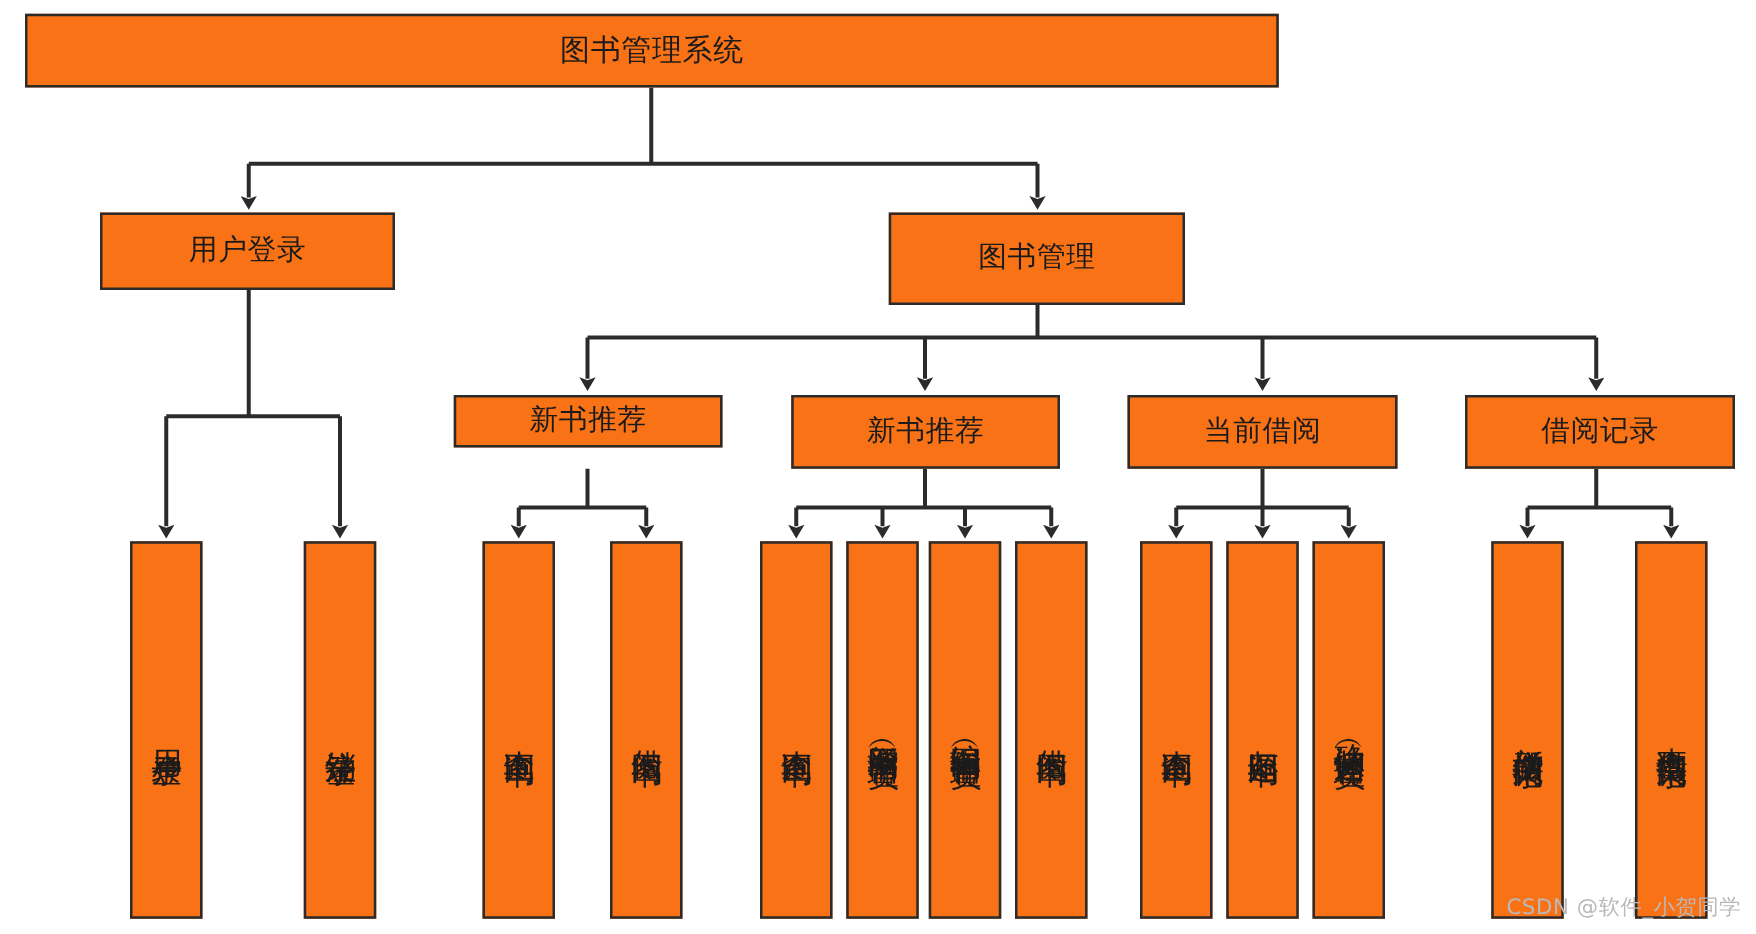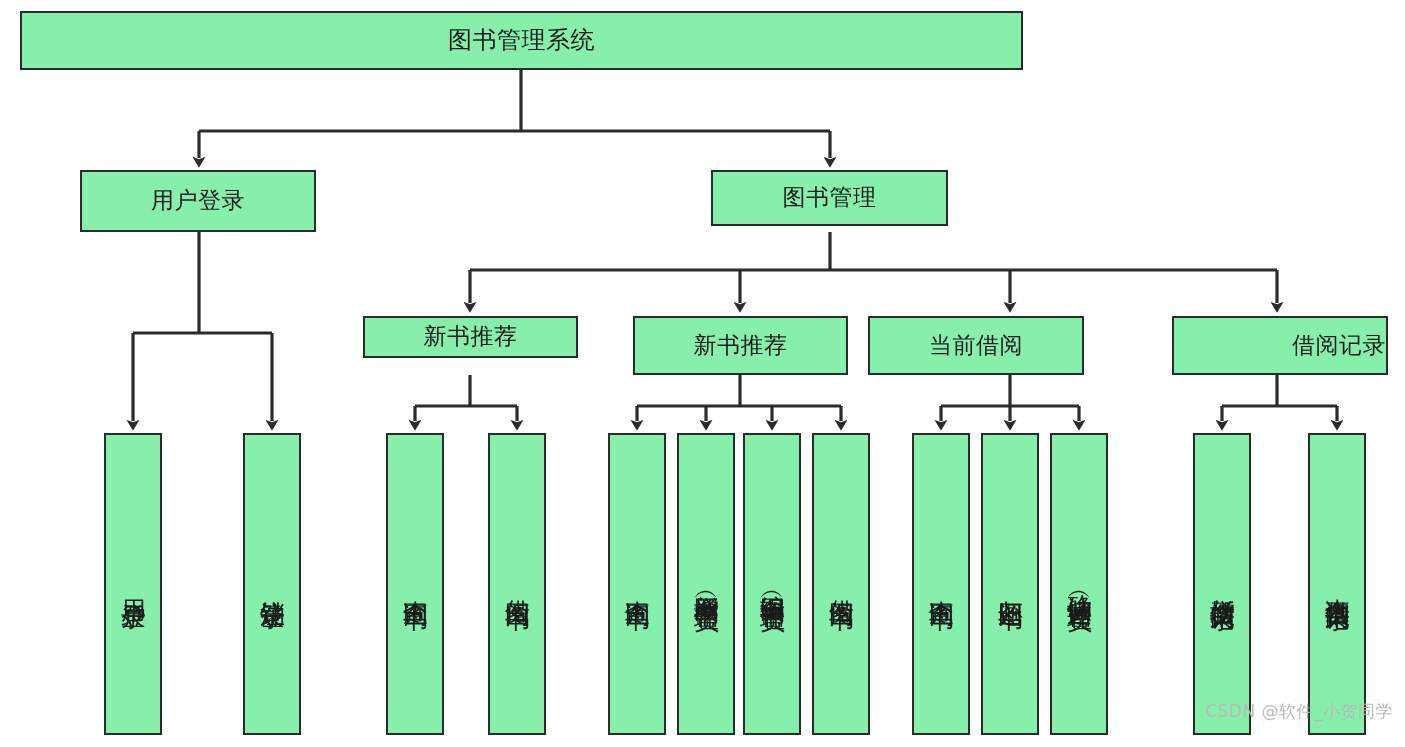--- a/index.html
+++ b/index.html
@@ -24,21 +24,21 @@
     left: 0;
     top: 0;
     width: 1405px;
     height: 747px;
     pointer-events: none;
   }
   .node {
     position: absolute;
     box-sizing: border-box;
     border: 2.5px solid #2b2b2b;
-    background: #86efac;
+    background: #f97316;
     display: flex;
     align-items: center;
     justify-content: center;
     text-align: center;
     color: #1b1b1b;
     line-height: 1.28;
     z-index: 2;
   }
   .node.horiz {
     font-size: 23px;
@@ -56,21 +56,21 @@
     text-orientation: upright;
     display: block;
     white-space: nowrap;
   }
   .node.root {
     font-size: 24px;
   }
   #watermark {
     position: absolute;
     right: 12px;
-    bottom: 24px;
+    bottom: 10px;
     font-size: 17px;
     color: #b9b9b9;
     letter-spacing: 0.5px;
     z-index: 5;
     white-space: nowrap;
   }
 </style>
 </head>
 <body>
 
@@ -126,34 +126,34 @@
     </g>
   </svg>
 
   <div class="node horiz root" style="left:20px; top:11px; width:1003px; height:59px;">
     <span class="lbl">图书管理系统</span>
   </div>
 
   <div class="node horiz" style="left:80px; top:170px; width:236px; height:62px;">
     <span class="lbl">用户登录</span>
   </div>
-  <div class="node horiz" style="left:711px; top:170px; width:237px; height:56px;">
+  <div class="node horiz" style="left:711px; top:170px; width:237px; height:74px;">
     <span class="lbl">图书管理</span>
   </div>
 
   <div class="node horiz" style="left:363px; top:316px; width:215px; height:42px;">
     <span class="lbl">新书推荐</span>
   </div>
   <div class="node horiz" style="left:633px; top:316px; width:215px; height:59px;">
     <span class="lbl">新书推荐</span>
   </div>
-  <div class="node horiz" style="left:868px; top:316px; width:216px; height:59px;">
+  <div class="node horiz" style="left:902px; top:316px; width:216px; height:59px;">
     <span class="lbl">当前借阅</span>
   </div>
-  <div class="node horiz" style="left:1172px; top:316px; width:216px; height:59px;justify-content:flex-end;">
+  <div class="node horiz" style="left:1172px; top:316px; width:216px; height:59px;">
     <span class="lbl">借阅记录</span>
   </div>
 
   <div class="node vert" style="left:104px; top:433px; width:58px; height:302px;">
     <span class="lbl">用户登录</span>
   </div>
   <div class="node vert" style="left:243px; top:433px; width:58px; height:302px;">
     <span class="lbl">注销登录</span>
   </div>
 

